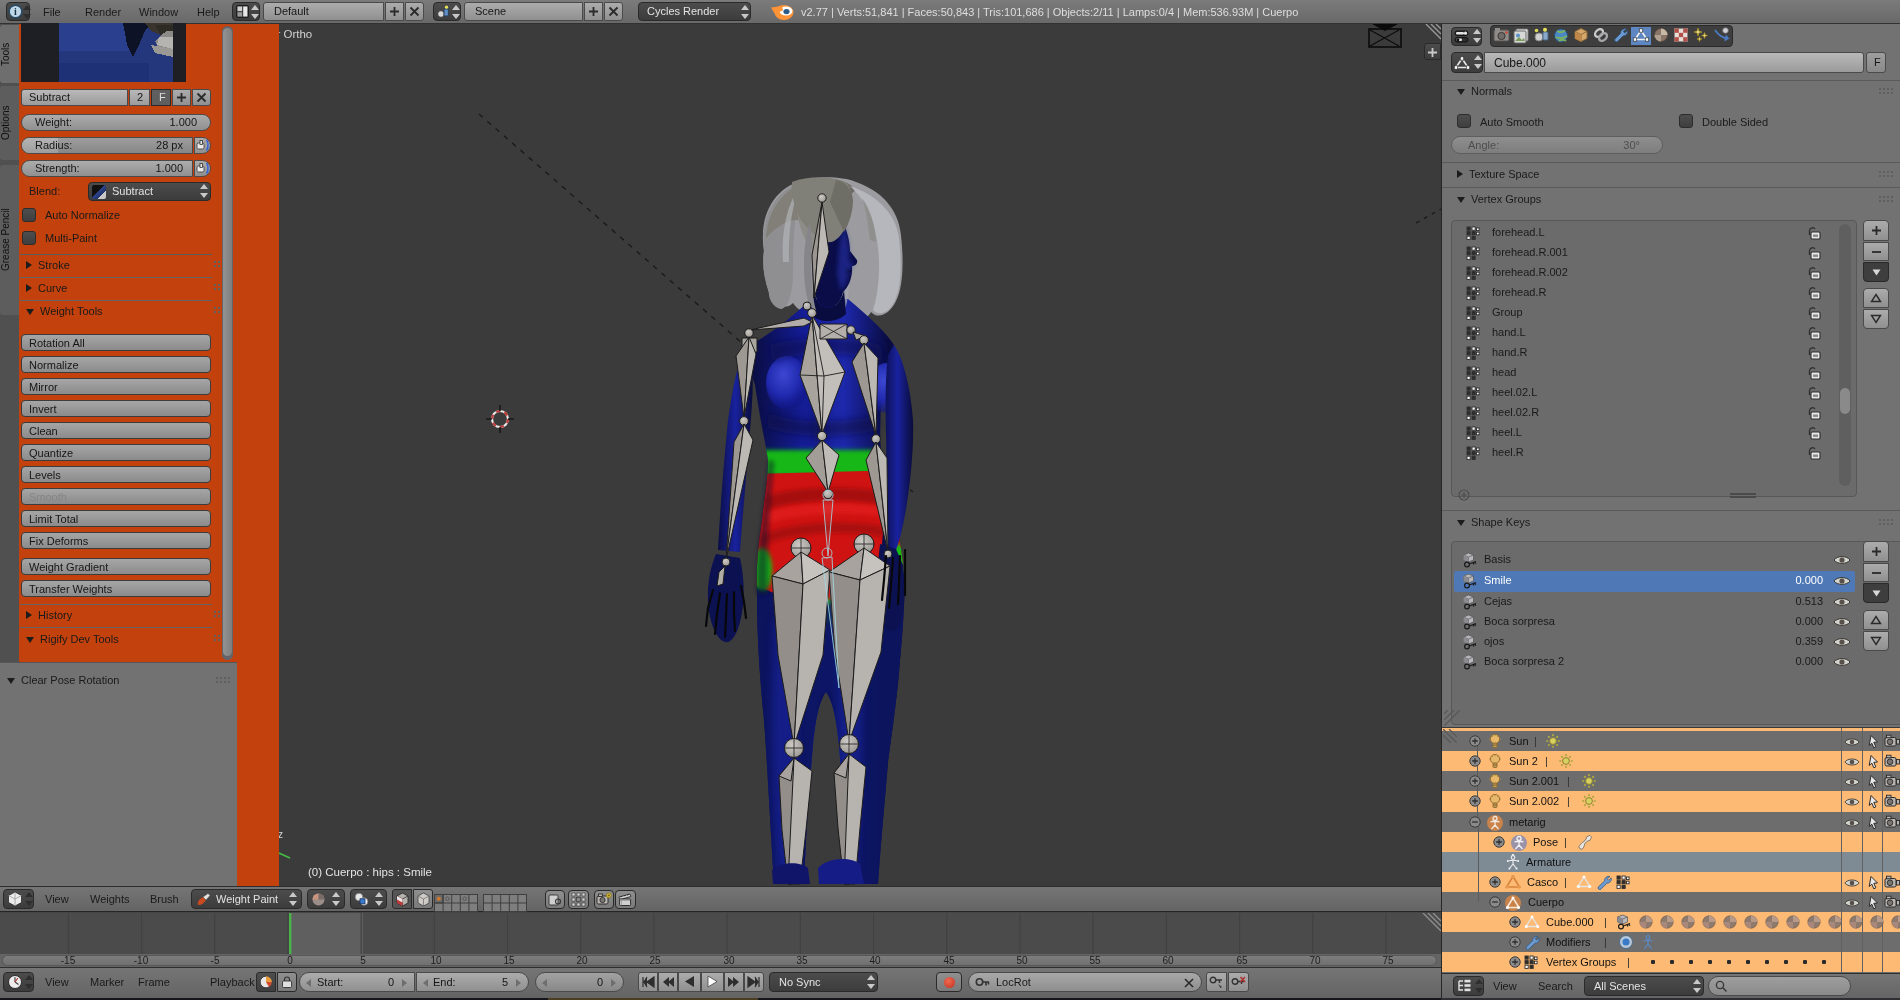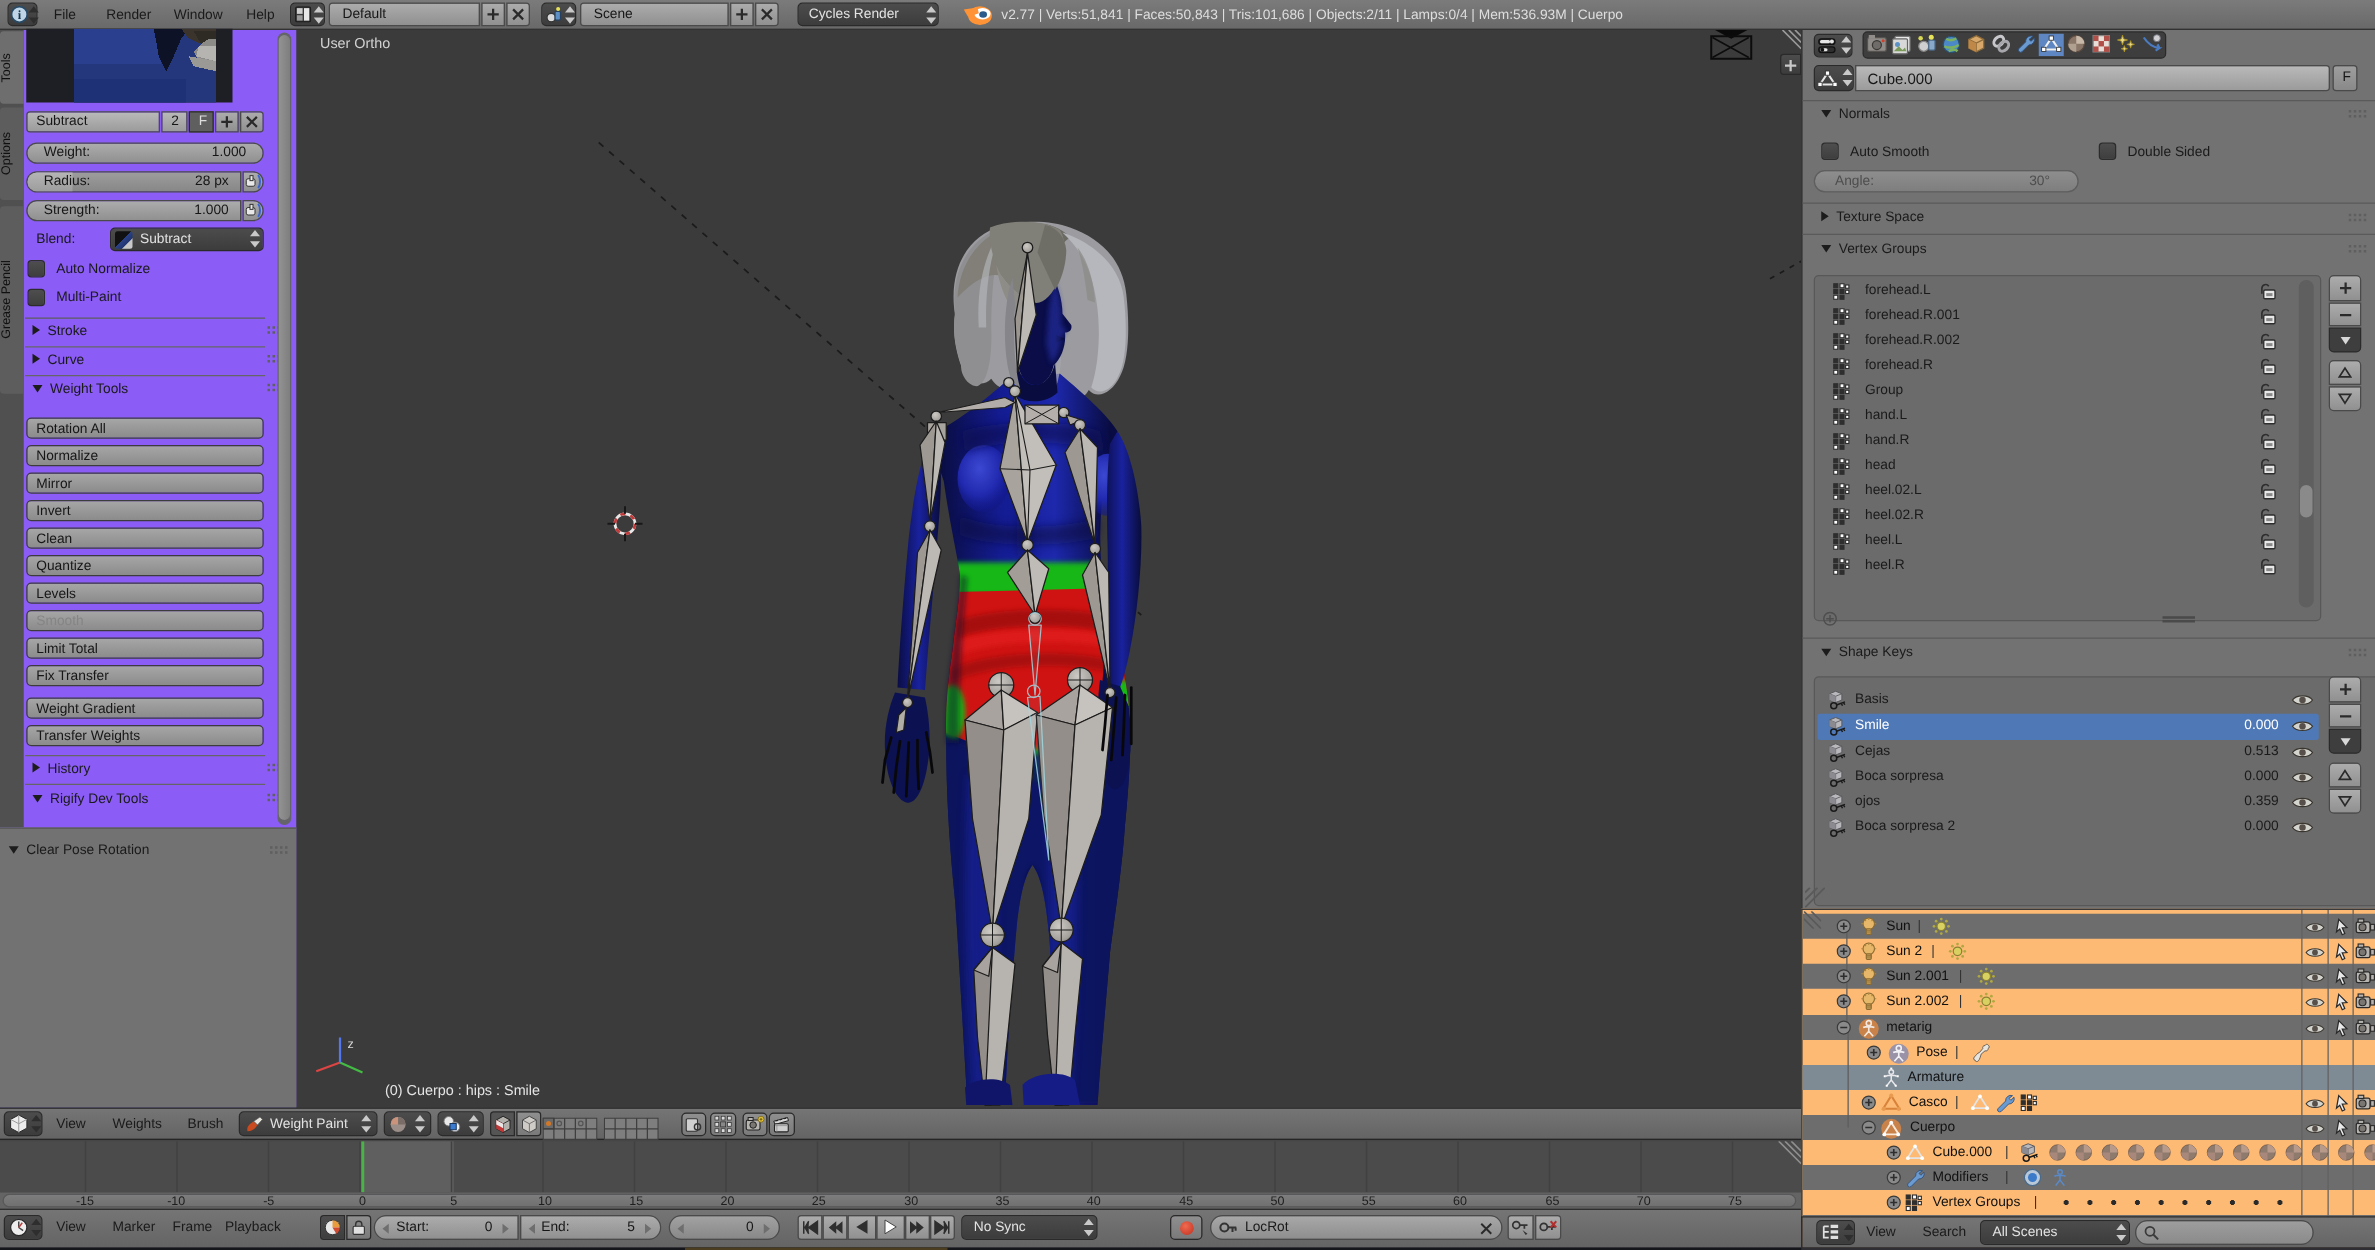--- a/index.html
+++ b/index.html
@@ -16,21 +16,21 @@
 .tri-r{border-left:6px solid #1c1c1c;border-top:4px solid transparent;border-bottom:4px solid transparent}
 .tri-d{border-top:6px solid #1c1c1c;border-left:4px solid transparent;border-right:4px solid transparent}
 .grip{position:absolute;width:2px;height:2px;background:#5f5f5f;box-shadow:4px 0 0 #5f5f5f,8px 0 0 #5f5f5f,12px 0 0 #5f5f5f,0 4px 0 #5f5f5f,4px 4px 0 #5f5f5f,8px 4px 0 #5f5f5f,12px 4px 0 #5f5f5f}
 .spin{position:absolute;width:9px;height:14px}
 .spin:before{content:"";position:absolute;left:1px;top:0;border-left:4px solid transparent;border-right:4px solid transparent;border-bottom:5px solid #c9c9c9}
 .spin:after{content:"";position:absolute;left:1px;bottom:0;border-left:4px solid transparent;border-right:4px solid transparent;border-top:5px solid #c9c9c9}
 .spind:before{border-bottom-color:#2e2e2e}
 .spind:after{border-top-color:#2e2e2e}
 
 #topbar{position:absolute;left:0;top:0;width:1900px;height:24px;background:linear-gradient(#7b7b7b,#696969);border-bottom:1px solid #323232}
-#toolshelf{position:absolute;left:0;top:24px;width:237px;height:862px;background:#8b5cf6}
+#toolshelf{position:absolute;left:0;top:24px;width:279px;height:862px;background:#c2410c}
 #tabs{position:absolute;left:0;top:0;width:19px;height:638px;background:#505050}
 .vtab{position:absolute;left:0;width:19px;color:#101010;font-size:10px;writing-mode:vertical-rl;transform:rotate(180deg);text-align:center;border-radius:0 3px 3px 0}
 #viewport{position:absolute;left:237px;top:24px;width:1204px;height:862px;background:#3b3b3b;overflow:hidden}
 #vpheader{position:absolute;left:0;top:886px;width:1441px;height:26px;background:linear-gradient(#757575,#646464);border-top:1px solid #2e2e2e;border-bottom:1px solid #252525}
 #ticks{position:absolute;left:0;top:913px;width:1441px;height:41px;background:#4b4b4b}
 #ruler{position:absolute;left:0;top:954px;width:1441px;height:13px;background:#646464}
 #tlheader{position:absolute;left:0;top:967px;width:1441px;height:31px;background:linear-gradient(#757575,#646464);border-top:1px solid #2e2e2e}
 #botstrip{position:absolute;left:0;top:998px;width:1900px;height:2px;background:#15151c}
 #props{position:absolute;left:1441px;top:24px;width:459px;height:703px;background:#727272;border-left:1px solid #262626}
 #outliner{position:absolute;left:1441px;top:727px;width:459px;height:271px;background:#fdba74;border-left:1px solid #262626;border-top:1px solid #3a3a3a}
@@ -550,21 +550,21 @@
 
  <div class="btn" style="left:21px;top:310px;width:190px;height:17px">Rotation All</div>
  <div class="btn" style="left:21px;top:332px;width:190px;height:17px">Normalize</div>
  <div class="btn" style="left:21px;top:354px;width:190px;height:17px">Mirror</div>
  <div class="btn" style="left:21px;top:376px;width:190px;height:17px">Invert</div>
  <div class="btn" style="left:21px;top:398px;width:190px;height:17px">Clean</div>
  <div class="btn" style="left:21px;top:420px;width:190px;height:17px">Quantize</div>
  <div class="btn" style="left:21px;top:442px;width:190px;height:17px">Levels</div>
  <div class="btn" style="left:21px;top:464px;width:190px;height:17px;color:#858585">Smooth</div>
  <div class="btn" style="left:21px;top:486px;width:190px;height:17px">Limit Total</div>
- <div class="btn" style="left:21px;top:508px;width:190px;height:17px">Fix Transfer</div>
+ <div class="btn" style="left:21px;top:508px;width:190px;height:17px">Fix Deforms</div>
  <div class="btn" style="left:21px;top:534px;width:190px;height:17px">Weight Gradient</div>
  <div class="btn" style="left:21px;top:556px;width:190px;height:17px">Transfer Weights</div>
  <div class="sep" style="left:20px;top:580px;width:192px;background:#656565"></div>
  <div class="lbl" style="left:26px;top:585px"><span class="hdrtri tri-r"></span>History</div>
       <div class="grip" style="left:214px;top:587px"></div>
  <div class="sep" style="left:20px;top:603px;width:192px;background:#656565"></div>
  <div class="lbl" style="left:26px;top:609px"><span class="hdrtri tri-d"></span>Rigify Dev Tools</div>
       <div class="grip" style="left:214px;top:611px"></div>
 
  <div class="abs" style="left:222px;top:2px;width:11px;height:634px;background:#64646a;border-radius:6px"></div>
@@ -713,21 +713,21 @@
  <div class="dkw" style="left:3px;top:4px;width:31px;height:20px"></div>
  <svg class="abs" style="left:7px;top:6px" width="16" height="16" viewBox="0 0 16 16">
         <circle cx="8" cy="8" r="6.5" fill="#ededed" stroke="#2a2a2a" stroke-width="1"></circle>
         <path d="M8 8 L8 3.2 M8 8 L11.5 10.5" stroke="#444" stroke-width="1.2"></path>
         <path d="M8 8 L10.8 4.2" stroke="#c04040" stroke-width="1.2"></path>
       </svg>
  <div class="spin spind" style="left:24px;top:7px"></div>
  <div class="lbl" style="left:45px;top:8px">View</div>
  <div class="lbl" style="left:90px;top:8px">Marker</div>
  <div class="lbl" style="left:138px;top:8px">Frame</div>
- <div class="lbl" style="left:180px;top:8px">Playback</div>
+ <div class="lbl" style="left:210px;top:8px">Playback</div>
  <div class="dkw" style="left:256px;top:4px;width:20px;height:20px;border-radius:3px 0 0 3px;background:linear-gradient(#4e4e4e,#3e3e3e)"></div>
  <svg class="abs" style="left:259px;top:7px" width="14" height="14" viewBox="0 0 14 14">
         <circle cx="7" cy="7" r="5.8" fill="#e8e8e8" stroke="#333" stroke-width=".8"></circle>
         <path d="M7 7 L7 1.2 A5.8 5.8 0 0 1 12.8 7 Z" fill="#e89c3c"></path>
         <path d="M7 7 L12.8 7 A5.8 5.8 0 0 1 10 12 Z" fill="#d04a30"></path>
       </svg>
  <div class="dkw" style="left:277px;top:4px;width:20px;height:20px;border-radius:0 3px 3px 0;background:linear-gradient(#8f8f8f,#7a7a7a)"></div>
  <svg class="abs" style="left:281px;top:7px" width="12" height="14" viewBox="0 0 12 14">
         <rect x="1.5" y="6" width="9" height="6.5" rx="1" fill="#e0e0e0" stroke="#333" stroke-width=".9"></rect>
         <path d="M3.5 6 V4.5 a2.5 2.5 0 0 1 5 0 V6" fill="none" stroke="#333" stroke-width="1.1"></path>

